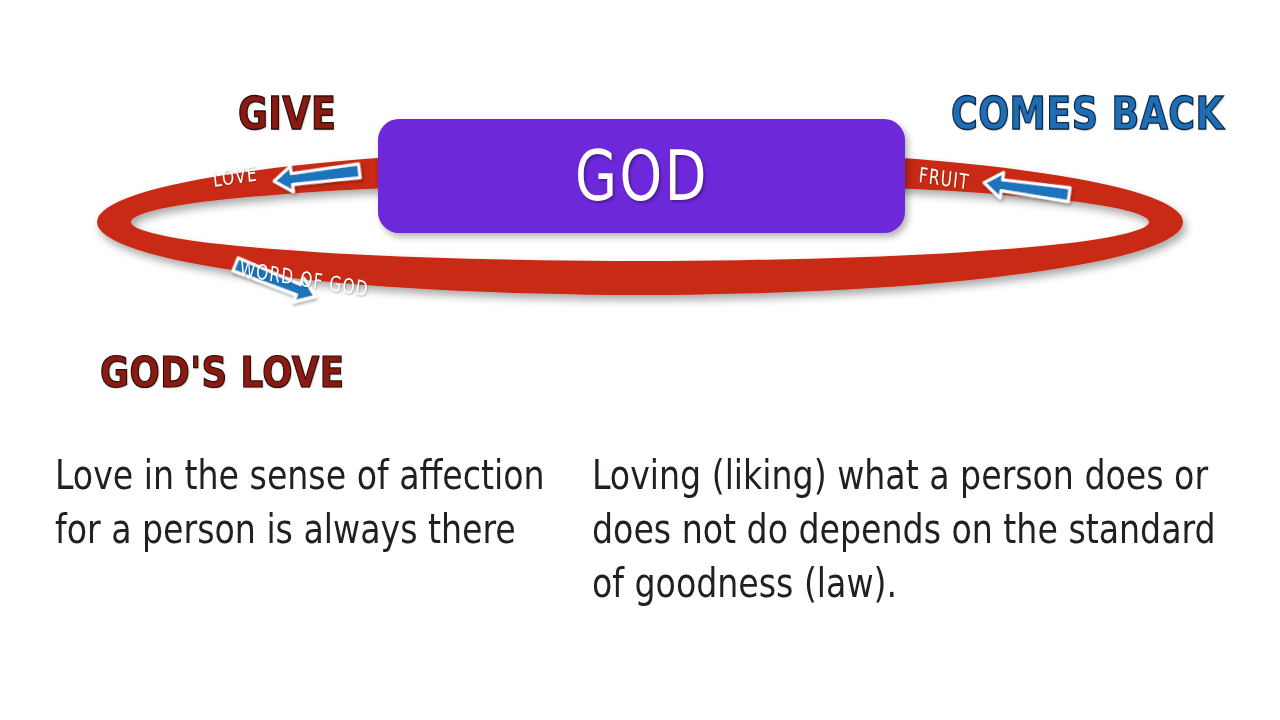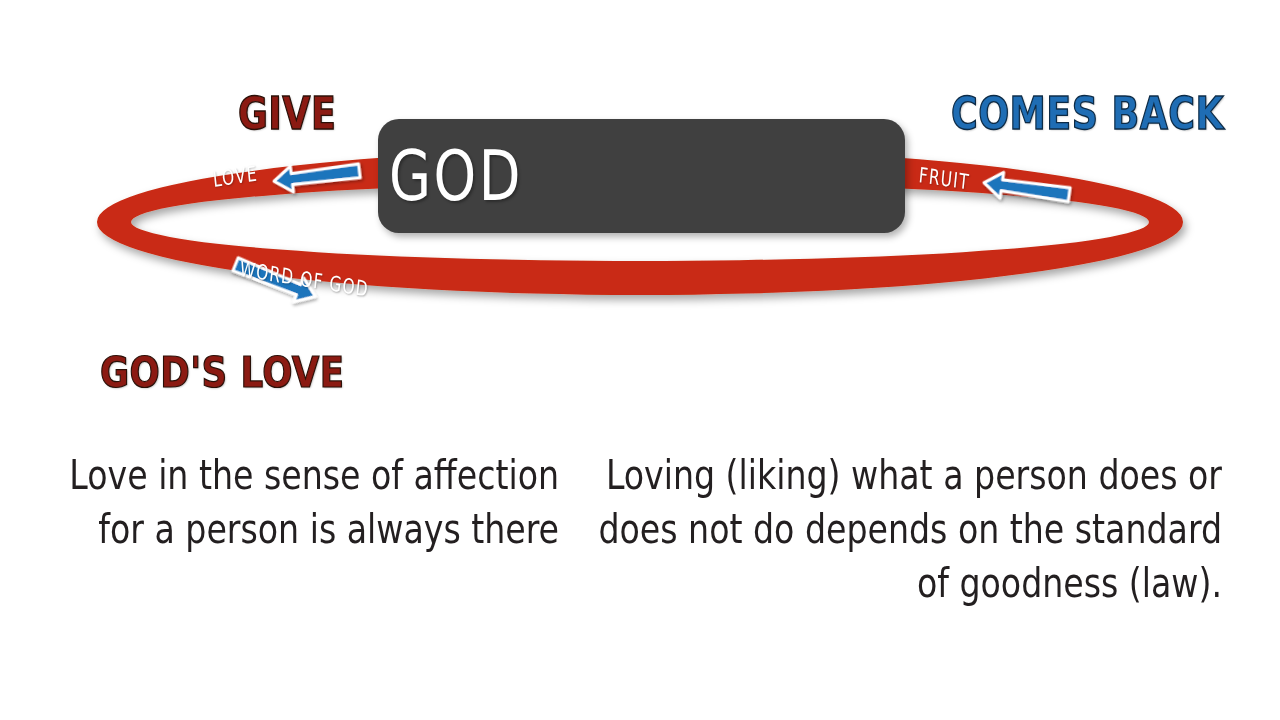--- a/index.html
+++ b/index.html
@@ -35,25 +35,26 @@
     height: 420px;
   }
 
   
   #god-box {
     position: absolute;
     left: 378px;
     top: 119px;
     width: 527px;
     height: 114px;
-    background: #404040;
+    background: #6d28d9;
     border-radius: 21px;
     box-shadow: 3px 4px 7px rgba(0,0,0,0.30);
     display: flex;
     align-items: center;
+    justify-content: center;
     z-index: 5;
   }
   #god-label {
     color: #ffffff;
     font-family: "DejaVu Sans Condensed", "Liberation Sans Narrow", "Liberation Sans", sans-serif;
     font-size: 70px;
     font-weight: 300;
     letter-spacing: 3px;
     line-height: 1;
     transform: scaleX(0.86);
@@ -136,21 +137,20 @@
     text-shadow: 1px 1px 2px rgba(0,0,0,0.28);
   }
 
   
   #body-columns {
     position: absolute;
     left: 0;
     top: 448px;
     width: 1280px;
     height: 220px;
-    text-align: right;
   }
   .body-col {
     position: absolute;
     top: 0;
     color: #231f20;
     font-family: "DejaVu Sans Condensed", "Liberation Sans Narrow", "Liberation Sans", sans-serif;
     font-size: 41px;
     font-weight: 300;
     line-height: 1.32;
     letter-spacing: 0px;

